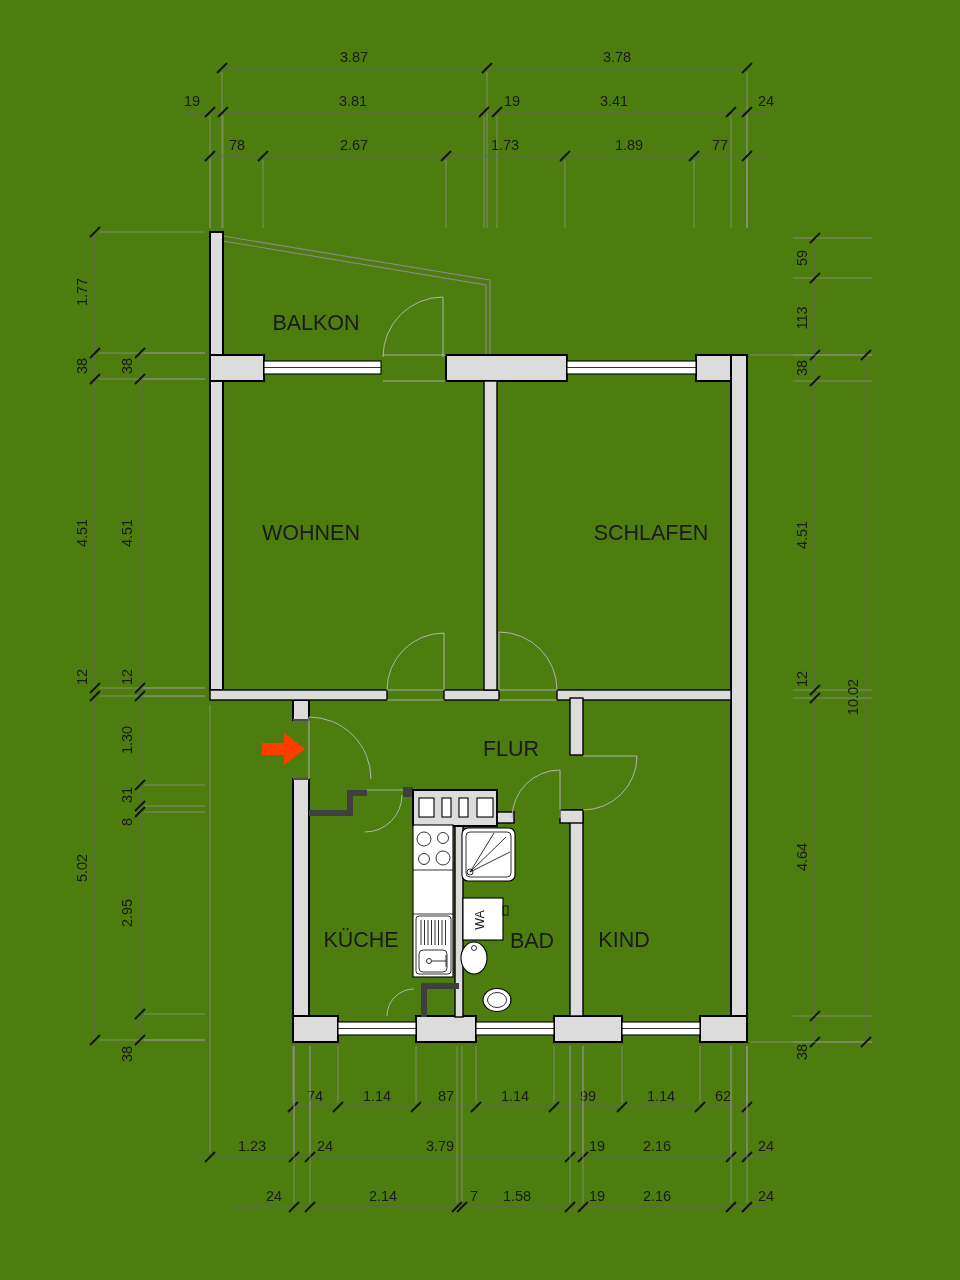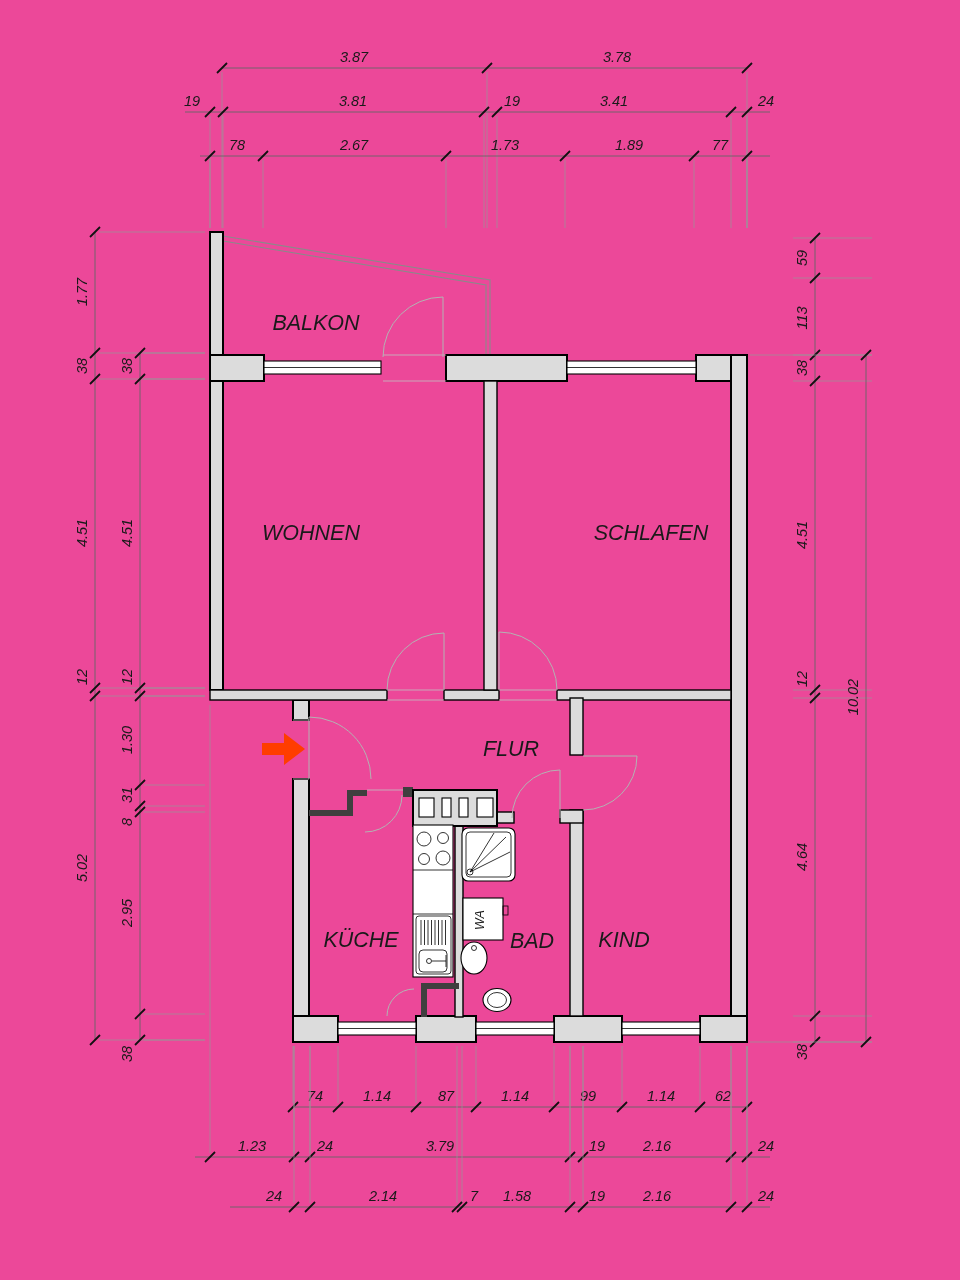--- a/index.html
+++ b/index.html
@@ -1,16 +1,16 @@
 <!DOCTYPE html>
 <html><head>
 <meta charset="utf-8">
 <style>
   html,body{margin:0;padding:0;background:#ffffff;}
-  .stage{width:960px;height:1280px;position:relative;background:#ec4899;font-family:"Liberation Sans",sans-serif;font-style:italic;}
+  .stage{width:960px;height:1280px;position:relative;background:#4d7c0f;font-family:"Liberation Sans",sans-serif;}
   svg{display:block;}
   .wall{fill:var(--wall-fill);stroke:var(--wall-stroke);stroke-width:2;}
   .wall-i{fill:var(--wall-fill);stroke:var(--wall-stroke);stroke-width:1.4;}
   .dark{fill:var(--dark);stroke:none;}
   .win{fill:#ffffff;stroke:#000;stroke-width:1.1;}
   .winline{stroke:#000;stroke-width:0.8;}
   .fx{fill:#ffffff;stroke:#000;stroke-width:1.1;}
   .fx-thin{fill:none;stroke:#000;stroke-width:0.8;}
   .door{fill:none;stroke:var(--door);stroke-width:1;}
   .rail{fill:none;stroke:var(--rail);stroke-width:1.1;}

